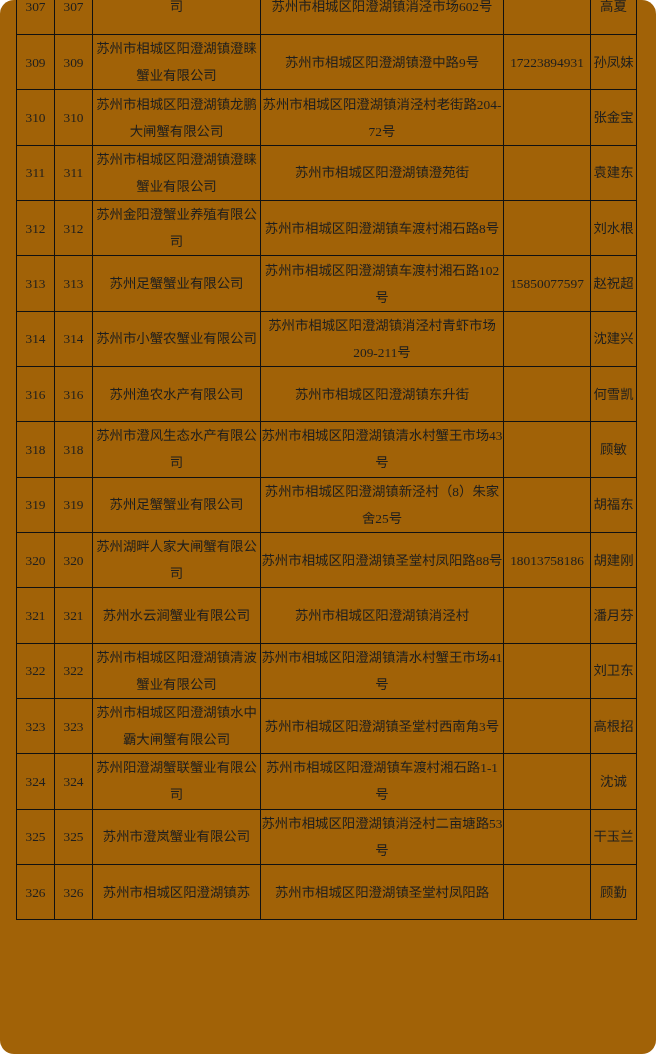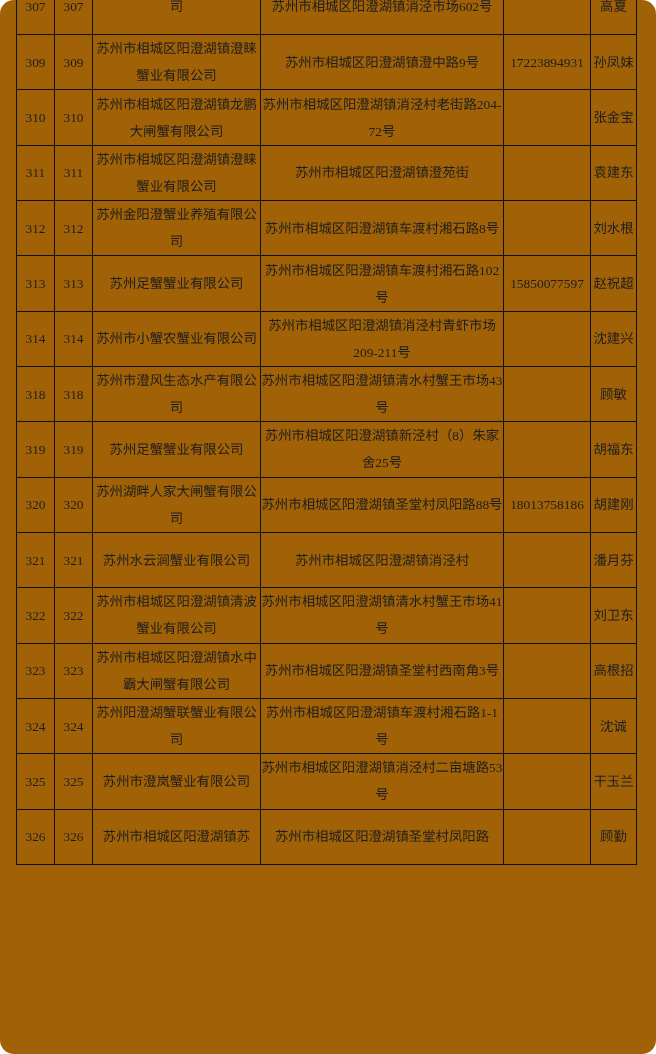--- a/index.html
+++ b/index.html
@@ -112,20 +112,28 @@
       </tr>
       <tr>
         <td class="idx">314</td>
         <td class="idx">314</td>
         <td class="co">苏州市小蟹农蟹业有限公司</td>
         <td class="ad">苏州市相城区阳澄湖镇消泾村青虾市场209-211号</td>
         <td class="ph"></td>
         <td class="nm">沈建兴</td>
       </tr>
       <tr>
+        <td class="idx">316</td>
+        <td class="idx">316</td>
+        <td class="co">苏州渔农水产有限公司</td>
+        <td class="ad">苏州市相城区阳澄湖镇东升街</td>
+        <td class="ph"></td>
+        <td class="nm">何雪凯</td>
+      </tr>
+      <tr>
         <td class="idx">318</td>
         <td class="idx">318</td>
         <td class="co">苏州市澄风生态水产有限公司</td>
         <td class="ad">苏州市相城区阳澄湖镇清水村蟹王市场43号</td>
         <td class="ph"></td>
         <td class="nm">顾敏</td>
       </tr>
       <tr>
         <td class="idx">319</td>
         <td class="idx">319</td>

